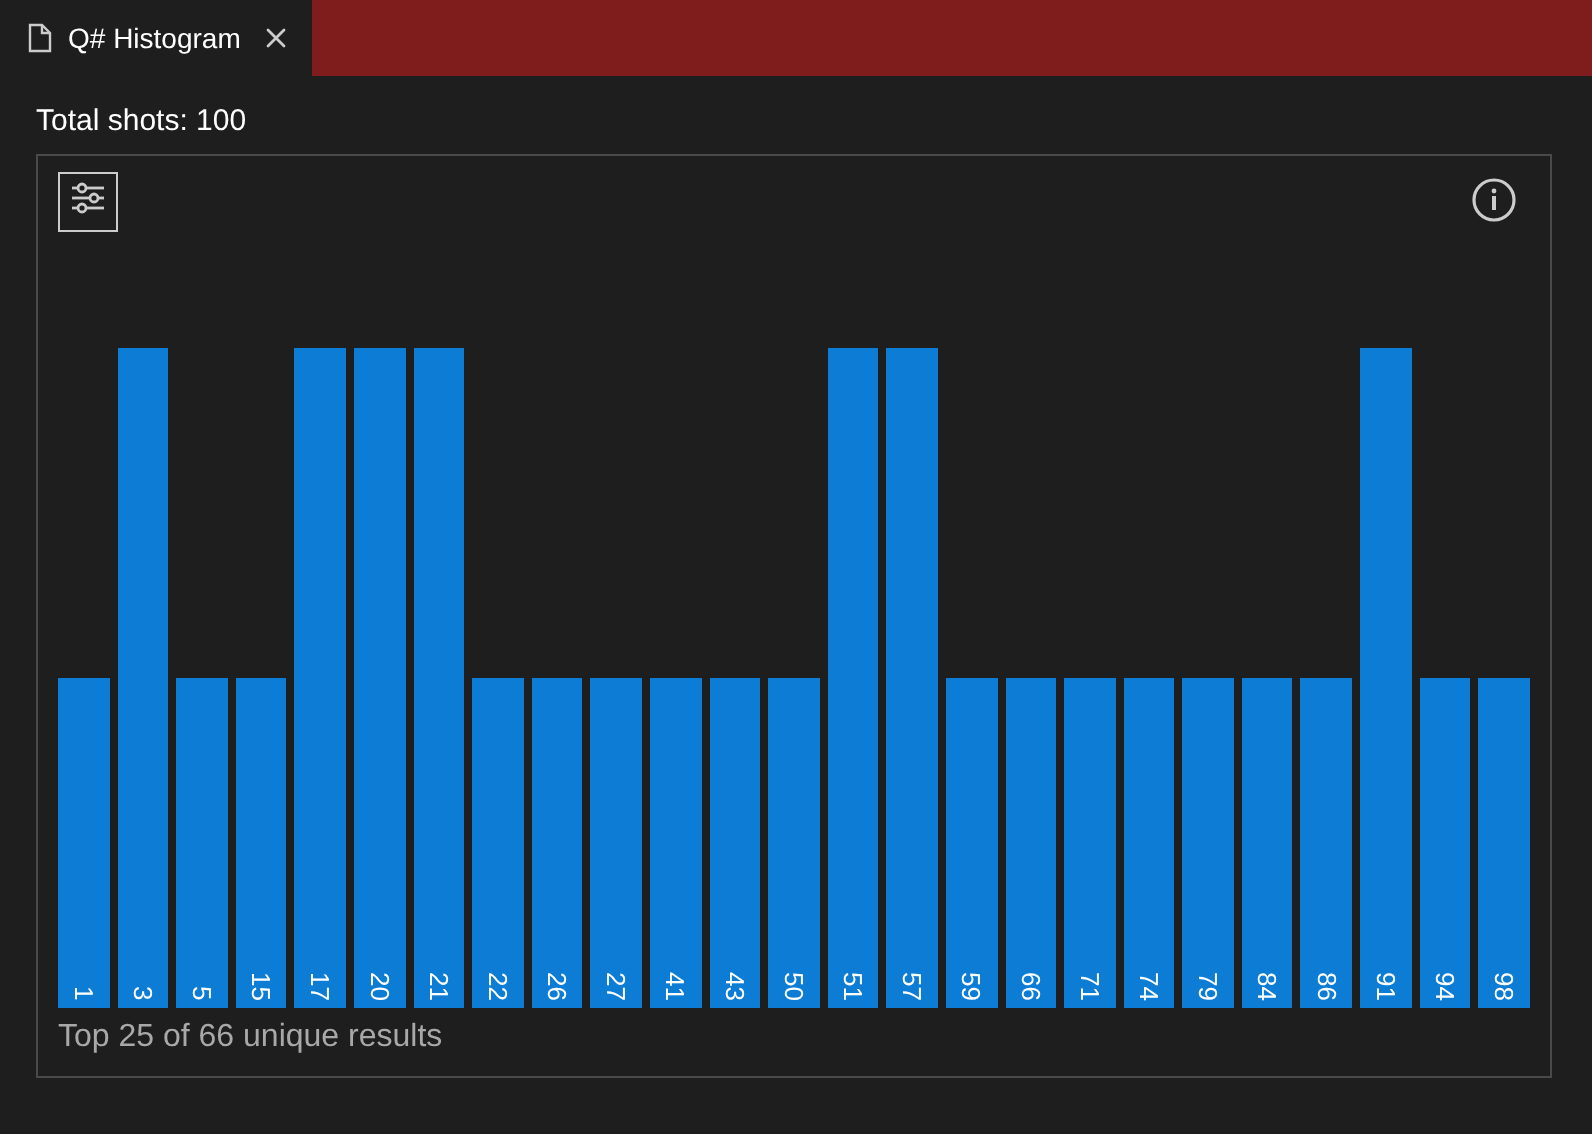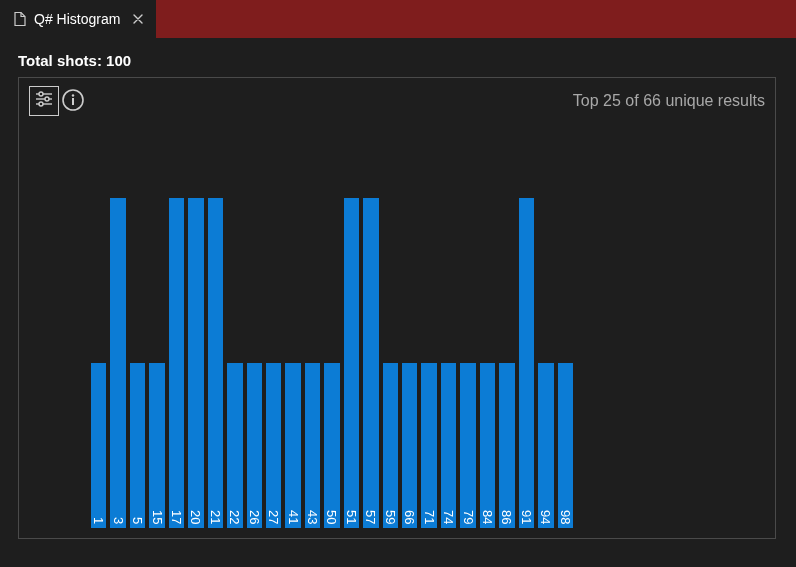--- a/index.html
+++ b/index.html
@@ -36,31 +36,31 @@
     margin-left: 2px;
     color: #cccccc;
     border-radius: 4px;
   }
   .body-area {
     padding: 14px 18px 18px 18px;
   }
   .total-shots {
     color: #ffffff;
     font-size: 15px;
-    font-weight: 700;
+    font-weight: 400;
     margin-bottom: 8px;
   }
   .chart-frame {
     border: 1px solid #4a4a4a;
     width: 758px;
     height: 462px;
     position: relative;
     padding: 8px 10px 10px 10px;
     display: flex;
-    flex-direction: row;
+    flex-direction: column;
   }
   .chart-toolbar {
     display: flex;
     justify-content: space-between;
     align-items: flex-start;
     height: 34px;
   }
   .settings-btn {
     width: 30px; height: 30px;
     border: 1.5px solid #cccccc;

